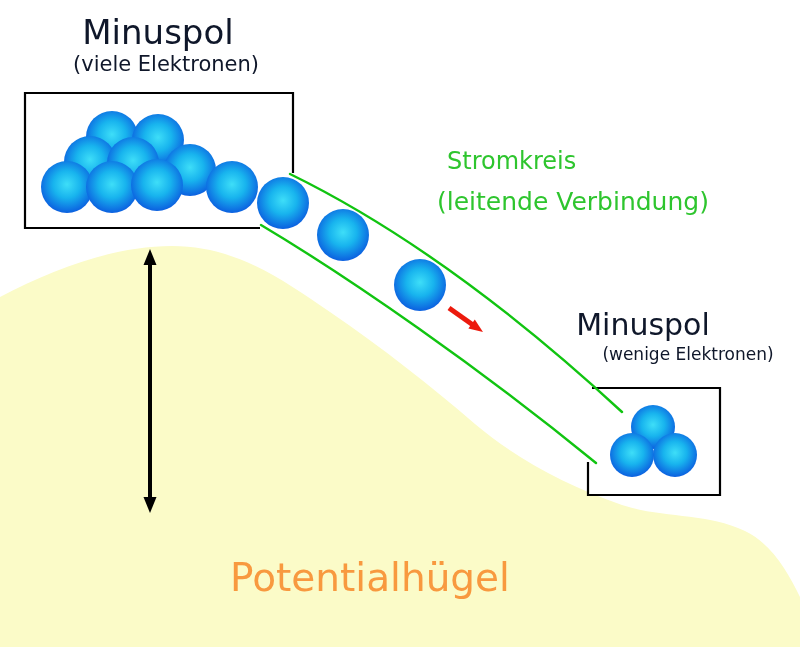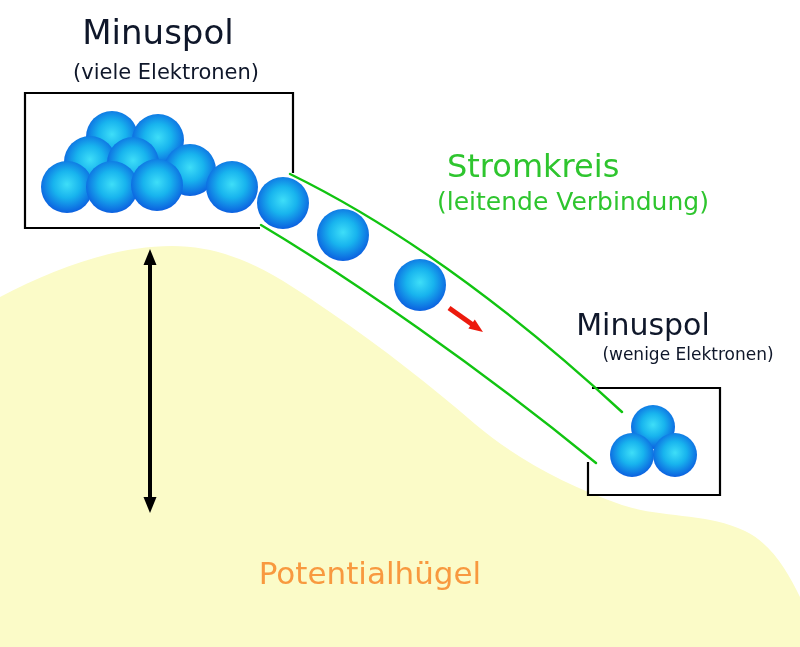--- a/index.html
+++ b/index.html
@@ -7,26 +7,26 @@
     position:relative;
     width:800px;height:647px;
     overflow:hidden;
     background:var(--background,#fff);
     font-family:"DejaVu Sans","Liberation Sans",sans-serif;
   }
   .stage svg{position:absolute;left:0;top:0;}
   .label{position:absolute;white-space:nowrap;line-height:1.15;color:#0f172a;}
   .centered{transform:translateX(-50%);}
   .minus-title{left:158px;top:13px;font-size:34px;}
-  .minus-sub{left:166px;top:60px;font-size:21px;}
-  .circuit-title{left:447px;top:148px;font-size:32px;color:var(--circuit-green);}
+  .minus-sub{left:166px;top:52px;font-size:21px;}
+  .circuit-title{left:447px;top:148px;font-size:24px;color:var(--circuit-green);}
   .circuit-sub{left:437px;top:188px;font-size:25px;color:var(--circuit-green);}
   .plus-title{left:643px;top:308px;font-size:30px;}
   .plus-sub{left:688px;top:345px;font-size:17px;}
-  .hill-label{left:370px;top:556px;font-size:31px;color:var(--hill-label-orange);}
+  .hill-label{left:370px;top:556px;font-size:39px;color:var(--hill-label-orange);}
   .dphi-label{
     left:196px;top:351px;font-size:40px;
     font-family:"DejaVu Serif","Liberation Serif",serif;
   }
   .hill-shape{fill:var(--hill-fill);stroke:none;}
   .pole-box{fill:#ffffff;stroke:#000;stroke-width:2.2;}
   .wire{fill:none;stroke:var(--wire-green);stroke-width:2.4;stroke-linecap:round;}
   .current-arrow-line{stroke:var(--current-arrow-red);stroke-width:5;stroke-linecap:butt;}
   .current-arrow-head{fill:var(--current-arrow-red);}
   .dphi-line{stroke:#000;stroke-width:4;}

